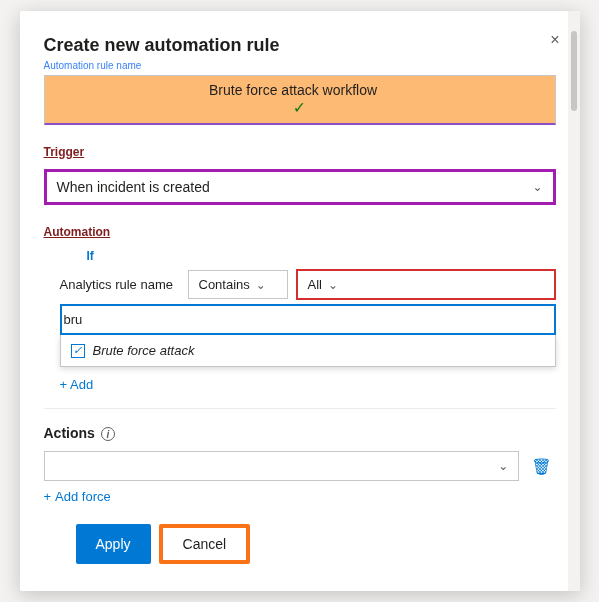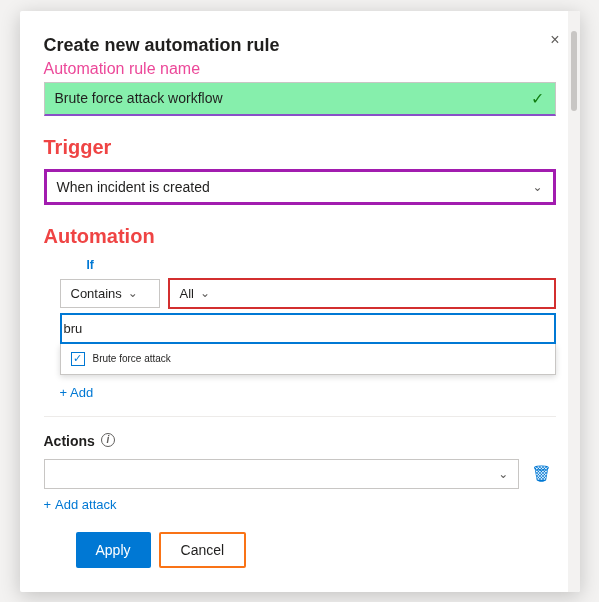--- a/index.html
+++ b/index.html
@@ -51,55 +51,57 @@
       align-items: center;
     }
     .scrollbar-thumb {
       width: 6px;
       height: 80px;
       background: #c8c6c4;
       border-radius: 3px;
       margin-top: 20px;
     }
     .field-label {
-      font-size: 16px;
-      color: #ec4899;
+      font-size: 10px;
+      color: #3b82f6;
       margin-bottom: 4px;
     }
     .input-field {
       width: 100%;
       border: 1px solid #c8c6c4;
       border-bottom: 2px solid #8a4fc7;
       padding: 6px 10px;
       font-size: 14px;
       color: #201f1e;
       outline: none;
       display: flex;
       align-items: center;
       justify-content: space-between;
-      background: #86efac;
+      background: #fdba74;
       margin-bottom: 20px;
+      flex-direction: column;
     }
     .input-field input {
       border: none;
       outline: none;
       font-size: 14px;
       color: #201f1e;
       flex: 1;
       background: transparent;
     }
     .checkmark {
       color: #107c10;
       font-size: 16px;
     }
     .section-label {
-      font-size: 20px;
-      font-weight: 600;
-      color: #ef4444;
+      font-size: 12px;
+      font-weight: 600;
+      color: #7f1d1d;
       margin-bottom: 10px;
+      text-decoration: underline;
     }
     .dropdown {
       width: 100%;
       border: 3px solid #a21caf;
       padding: 7px 10px;
       font-size: 14px;
       color: #201f1e;
       display: flex;
       align-items: center;
       justify-content: space-between;
@@ -178,22 +180,23 @@
       border-top: none;
       background: #fff;
       box-shadow: 0 2px 6px rgba(0,0,0,0.15);
     }
     .dropdown-item {
       padding: 8px 10px;
       display: flex;
       align-items: center;
       gap: 8px;
       cursor: pointer;
-      font-size: 10px;
-      color: #201f1e;
+      font-size: 13px;
+      color: #201f1e;
+      font-style: italic;
     }
     .checkbox-checked {
       width: 14px;
       height: 14px;
       border: 1px solid #0078d4;
       background: #fff;
       display: flex;
       align-items: center;
       justify-content: center;
       flex-shrink: 0;
@@ -211,21 +214,21 @@
       margin-top: 10px;
       display: inline-block;
     }
     .divider {
       border: none;
       border-top: 1px solid #edebe9;
       margin: 16px 0;
     }
     .actions-label {
       display: flex;
-      align-items: flex-start;
+      align-items: flex-end;
       gap: 6px;
       font-size: 14px;
       font-weight: 600;
       color: #201f1e;
       margin-bottom: 10px;
     }
     .info-icon {
       width: 14px;
       height: 14px;
       border-radius: 50%;
@@ -283,21 +286,21 @@
       padding: 8px 20px;
       font-size: 14px;
       font-weight: 500;
       cursor: pointer;
       border-radius: 2px;
       margin-left: 32px;
     }
     .cancel-btn {
       background: #fff;
       color: #201f1e;
-      border: 2px solid #f97316;
+      border: 4px solid #f97316;
       padding: 8px 20px;
       font-size: 14px;
       cursor: pointer;
       border-radius: 2px;
     }
   </style>
 </head>
 <body>
 
 <div class="dialog">
@@ -321,20 +324,21 @@
     <span>When incident is created</span>
     <span class="dropdown-arrow">⌄</span>
   </div>
 
   <div class="conditions-section">
     <div class="section-label">Automation</div>
     <div class="if-label">If</div>
 
     
     <div class="condition-row">
+      <span class="condition-label">Analytics rule name</span>
       <div class="condition-dropdown">
         <span>Contains</span>
         <span class="dropdown-arrow">⌄</span>
       </div>
       <div class="condition-dropdown-all">
         <span>All</span>
         <span class="dropdown-arrow">⌄</span>
       </div>
     </div>
 
@@ -362,21 +366,21 @@
     </div>
     <div class="action-row">
       <div class="action-dropdown">
         <span></span>
         <span class="dropdown-arrow">⌄</span>
       </div>
       <span class="trash-icon">🗑</span>
     </div>
     <div class="add-action-link">
       <span>+</span>
-      <span>Add attack</span>
+      <span>Add force</span>
     </div>
   </div>
 
   <div class="footer">
     <button class="apply-btn">Apply</button>
     <button class="cancel-btn">Cancel</button>
   </div>
 
 </div>
 

